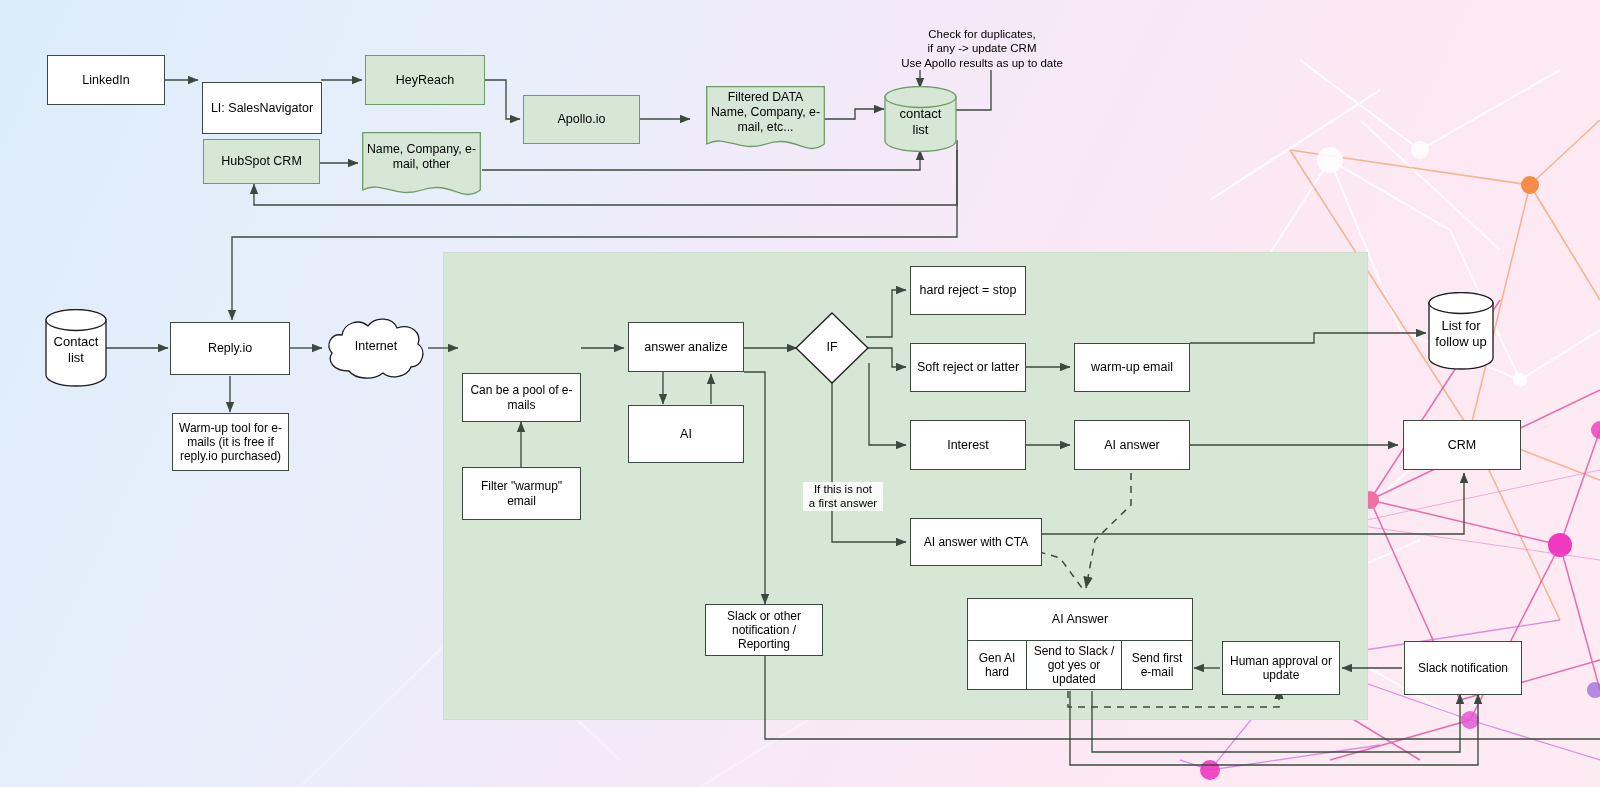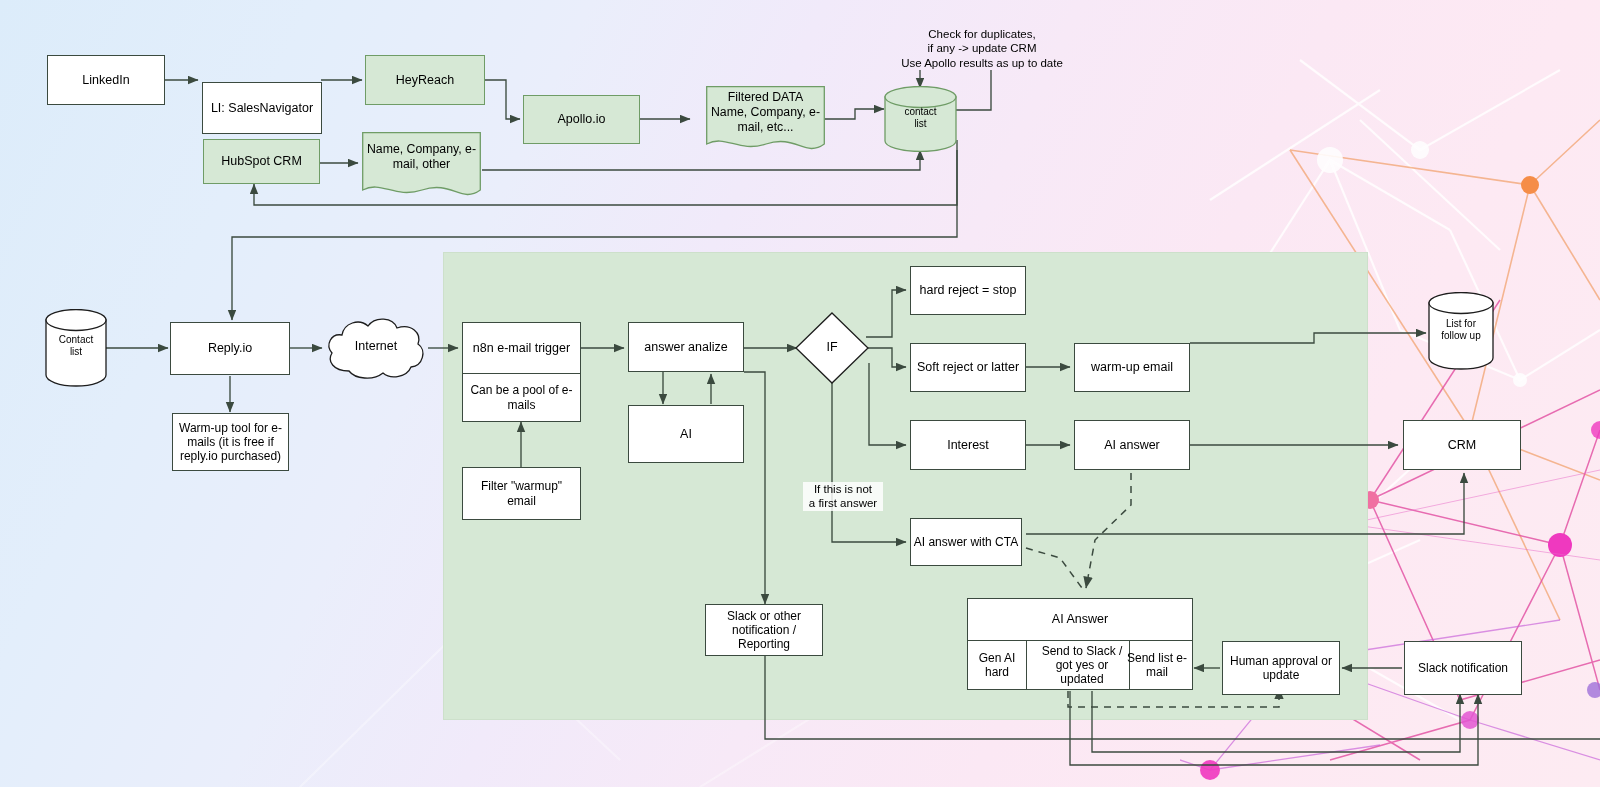--- a/index.html
+++ b/index.html
@@ -31,21 +31,21 @@
   .gbox{
     background:#d6e8d5;border:1.3px solid #6f9c66;
   }
   .panel{
     position:absolute;background:#d6e8d5;border:1px solid #cde0cb;
   }
   .ann{
     position:absolute;font-size:11.5px;color:#000;line-height:1.25;text-align:center;
   }
   .annbg{background:rgba(255,255,255,0.82);padding:0 2px;}
-  .cyl-label{position:absolute;width:100%;text-align:center;font-size:10px;line-height:1.2;}
+  .cyl-label{position:absolute;width:100%;text-align:center;font-size:13px;line-height:1.2;}
   .cell{
     box-sizing:border-box;display:flex;align-items:center;justify-content:center;
     text-align:center;font-size:12px;line-height:1.18;padding:2px 3px;
   }
 </style>
 </head>
 <body>
 
 <svg class="layer" viewBox="0 0 1600 787" preserveAspectRatio="none">
   <defs>
@@ -274,21 +274,20 @@
     <path d="M26,56 C10,56 4,46 9,38 C2,30 8,18 19,20 C21,8 36,3 45,11
              C52,1 70,2 74,13 C88,8 99,18 95,29 C104,35 100,51 88,52
              C84,62 68,65 60,58 C50,66 32,64 26,56 Z" fill="#ffffff" stroke="#1d1d1d" stroke-width="1.3"></path>
   </svg>
   <div style="position:absolute;left:0;top:24px;width:106px;text-align:center;font-size:12.5px;">Internet</div>
 </div>
 
 <div class="node box" style="left:172px;top:413px;width:117px;height:58px;padding:0 4px;font-size:12px;">Warm-up tool for e-mails (it is free if reply.io purchased)</div>
 
 <div style="position:absolute;left:462px;top:322px;width:119px;height:100px;">
-  <div class="node box" style="left:0;top:0;width:119px;height:52px;">n8n e-mail trigger</div>
   <div class="node box" style="left:0;top:51px;width:119px;height:49px;font-size:12px;padding:0 3px;">Can be a pool of e-mails</div>
 </div>
 
 <div class="node box" style="left:462px;top:467px;width:119px;height:53px;font-size:12px;padding:0 3px;">Filter "warmup" email</div>
 
 <div class="node box" style="left:628px;top:322px;width:116px;height:50px;">answer analize</div>
 
 <div class="node box" style="left:628px;top:405px;width:116px;height:58px;">AI</div>
 
 <div style="position:absolute;left:795px;top:312px;width:74px;height:72px;">
@@ -306,29 +305,29 @@
 <div class="node box" style="left:910px;top:266px;width:116px;height:49px;">hard reject = stop</div>
 
 <div class="node box" style="left:910px;top:343px;width:116px;height:49px;">Soft reject or latter</div>
 
 <div class="node box" style="left:1074px;top:343px;width:116px;height:49px;">warm-up email</div>
 
 <div class="node box" style="left:910px;top:420px;width:116px;height:50px;">Interest</div>
 
 <div class="node box" style="left:1074px;top:420px;width:116px;height:50px;">AI answer</div>
 
-<div class="node box" style="left:910px;top:518px;width:112px;height:48px;font-size:12px;">AI answer with CTA</div>
+<div class="node box" style="left:910px;top:518px;width:132px;height:48px;font-size:12px;">AI answer with CTA</div>
 
 <div class="node box" style="left:705px;top:604px;width:118px;height:52px;font-size:12px;padding:12px 3px;">Slack or other notification / Reporting</div>
 
 <div style="position:absolute;left:967px;top:598px;width:226px;height:92px;background:#ffffff;border:1.3px solid #3b4a3f;box-sizing:border-box;">
   <div class="cell" style="position:absolute;left:0;top:0;width:224px;height:42px;border-bottom:1.3px solid #3b4a3f;font-size:12.5px;">AI Answer</div>
   <div class="cell" style="position:absolute;left:0;top:42px;width:59px;height:48px;border-right:1.3px solid #3b4a3f;">Gen AI hard</div>
-  <div class="cell" style="position:absolute;left:59px;top:42px;width:95px;height:48px;border-right:1.3px solid #3b4a3f;margin-left:8px;">Send to Slack / got yes or updated</div>
-  <div class="cell" style="position:absolute;left:154px;top:42px;width:70px;height:48px;">Send list e-mail</div>
+  <div class="cell" style="position:absolute;left:59px;top:42px;width:95px;height:48px;border-right:1.3px solid #3b4a3f;">Send to Slack / got yes or updated</div>
+  <div class="cell" style="position:absolute;left:154px;top:42px;width:70px;height:48px;">Send first e-mail</div>
 </div>
 
 <div class="node box" style="left:1222px;top:641px;width:118px;height:54px;font-size:12px;padding:12px 3px;">Human approval or update</div>
 
 <div class="node box" style="left:1404px;top:641px;width:118px;height:54px;font-size:12px;">Slack notification</div>
 
 <div class="node box" style="left:1403px;top:420px;width:118px;height:50px;">CRM</div>
 
 <div style="position:absolute;left:1428px;top:292px;width:66px;height:78px;">
   <svg viewBox="0 0 66 78" width="66" height="78" style="position:absolute;left:0;top:0;">

